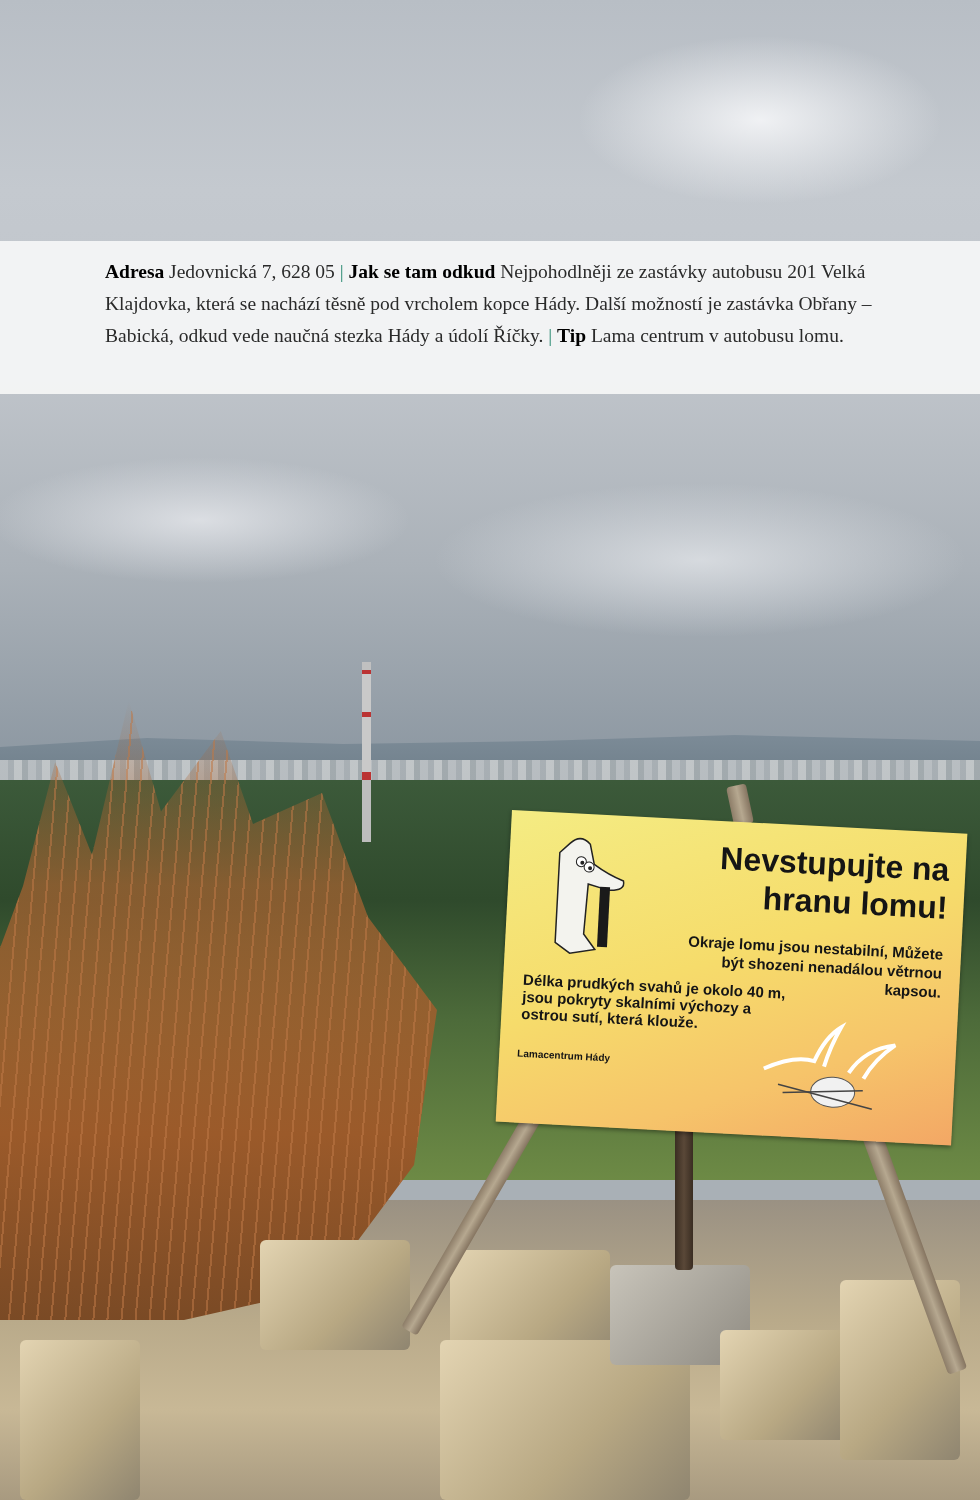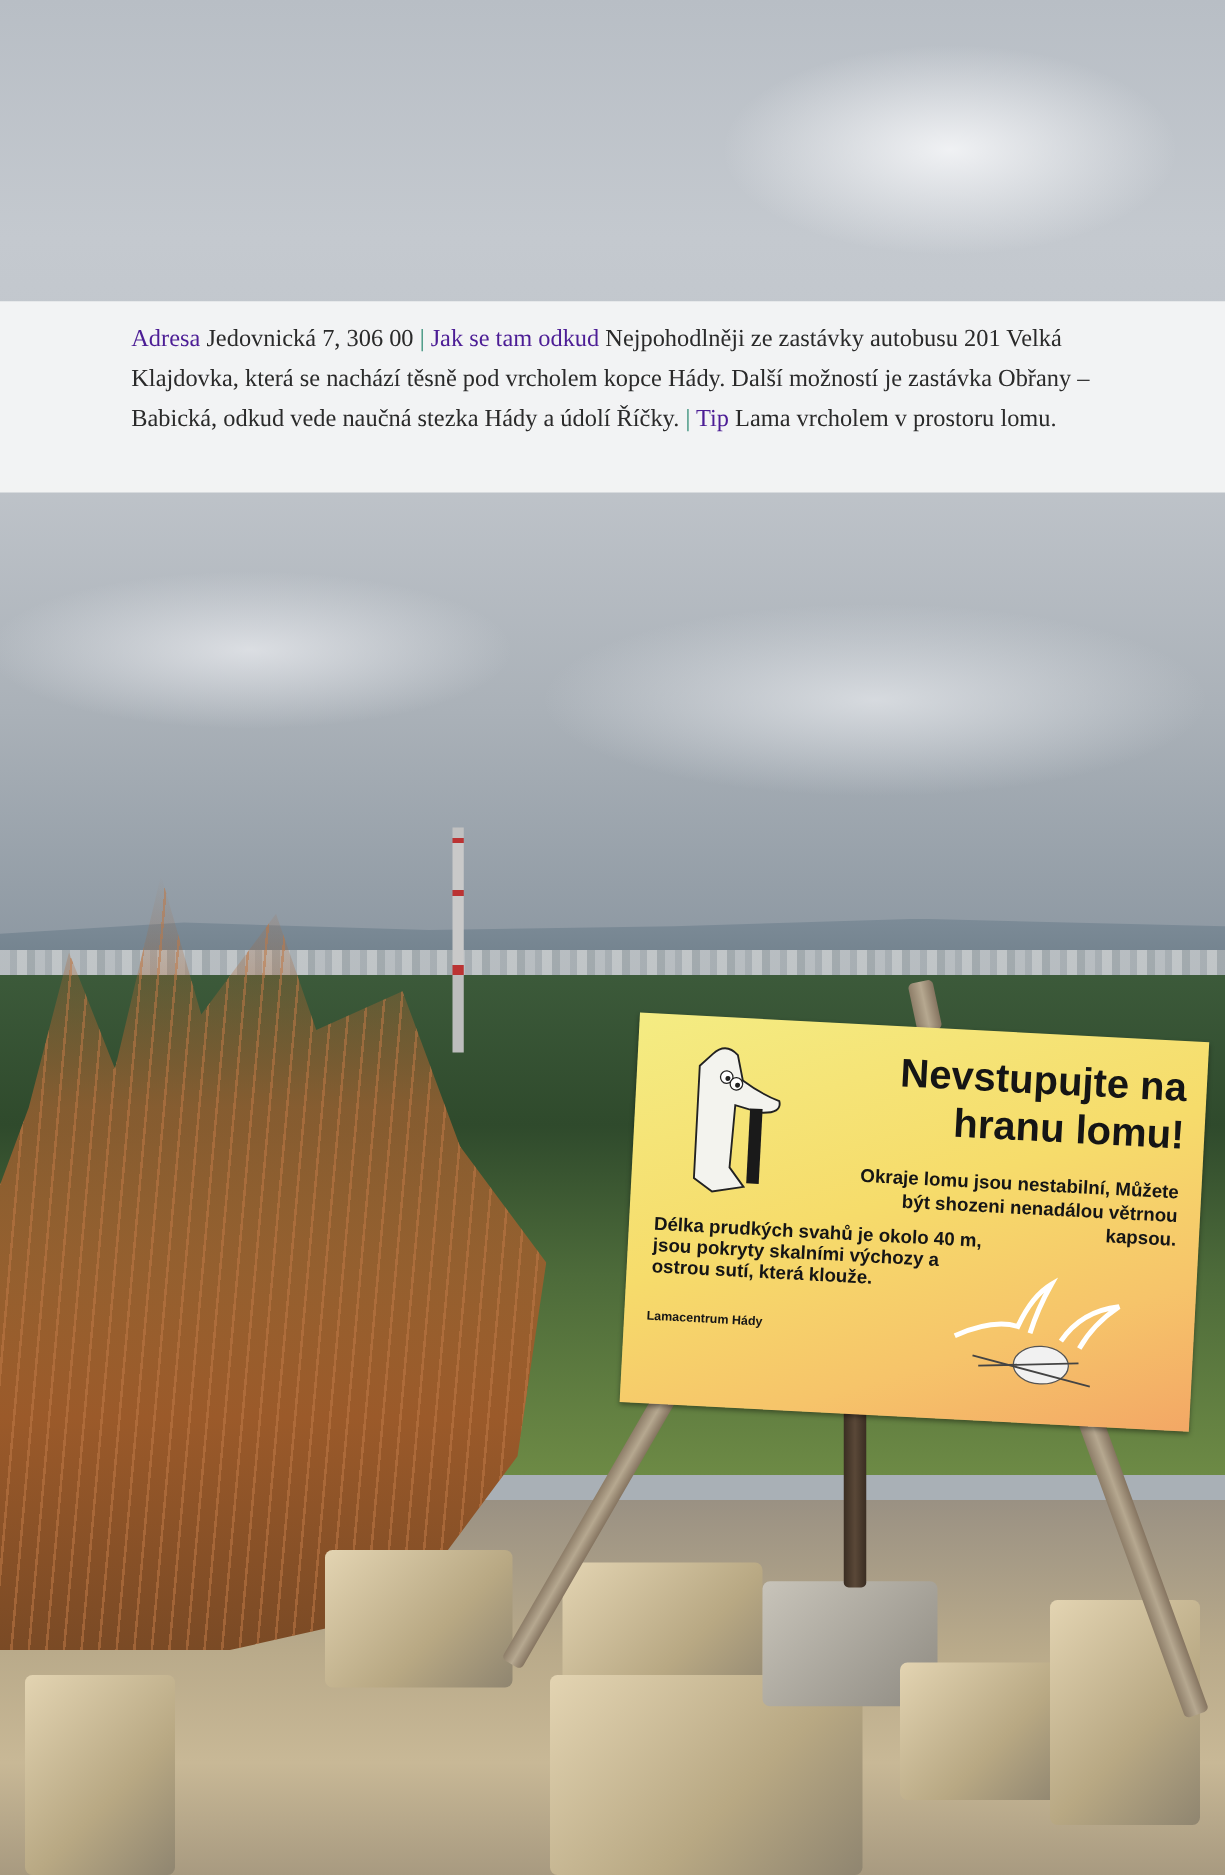--- a/index.html
+++ b/index.html
@@ -36,21 +36,21 @@
     transform: rotate(3deg); transform-origin: 0 0; box-shadow: 0 2px 4px rgba(0,0,0,0.4);
     font-family: "Liberation Sans", sans-serif; color: #151515; }
   .sign-title { position: absolute; left: 130px; top: 18px; width: 310px; text-align: right; font-weight: bold; font-size: 32px; line-height: 38px; }
   .sign-warn1 { position: absolute; left: 170px; top: 112px; width: 268px; text-align: right; font-weight: bold; font-size: 15px; line-height: 19px; }
   .sign-warn2 { position: absolute; left: 20px; top: 160px; width: 280px; font-weight: bold; font-size: 15px; line-height: 17px; }
   .sign-author { position: absolute; left: 18px; top: 237px; font-weight: bold; font-size: 10px; }
   .sign-llama { position: absolute; left: 40px; top: 20px; width: 80px; height: 130px; }
   .sign-birds { position: absolute; left: 255px; top: 190px; width: 150px; height: 95px; }
   .info-band { position: absolute; left: 0; top: 241px; width: 980px; height: 153px; background: rgba(244,245,246,0.95); }
   .info-text { position: absolute; left: 105px; top: 256px; width: 800px; font-size: 19.5px; line-height: 32px; color: #2a2a2a; }
-  .label { color: #4c1d95; }
+  .label { color: #000000; font-weight: bold; }
   .sep { color: #2c8a72; }
 </style>
 </head>
 <body>
 
 <div class="photo">
   <div class="sky"></div>
   <div class="hills"></div>
   <div class="city"></div>
   <div class="forest"></div>
@@ -90,20 +90,20 @@
       <ellipse cx="80" cy="75" rx="22" ry="15" fill="#f1f1f1" stroke="#555"></ellipse>
       <line x1="25" y1="70" x2="120" y2="90" stroke="#444" stroke-width="1.5"></line>
       <line x1="30" y1="78" x2="110" y2="72" stroke="#444" stroke-width="1.5"></line>
     </svg>
   </div>
 </div>
 
 <div class="info-band"></div>
 <div class="info-text">
   <span class="label">Adresa</span>
-  <span>Jedovnická 7, 306 00</span>
+  <span>Jedovnická 7, 628 05</span>
   <span class="sep">|</span>
   <span class="label">Jak se tam odkud</span>
   <span>Nejpohodlněji ze zastávky autobusu 201 Velká Klajdovka, která se nachází těsně pod vrcholem kopce Hády. Další možností je zastávka Obřany – Babická, odkud vede naučná stezka Hády a údolí Říčky.</span>
   <span class="sep">|</span>
   <span class="label">Tip</span>
-  <span>Lama vrcholem v prostoru lomu.</span>
+  <span>Lama centrum v autobusu lomu.</span>
 </div>
 
 </body></html>

